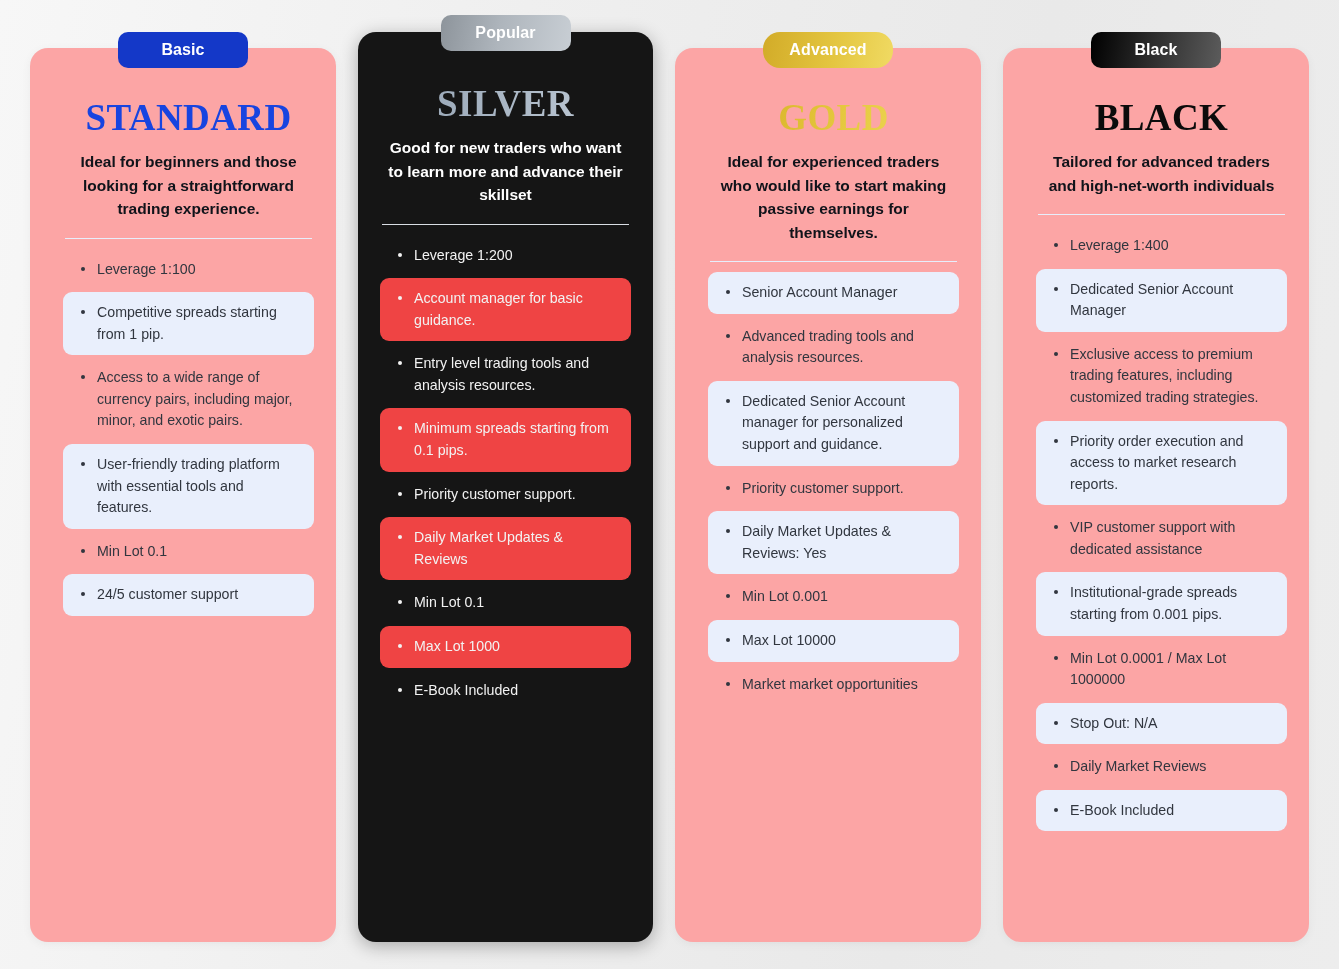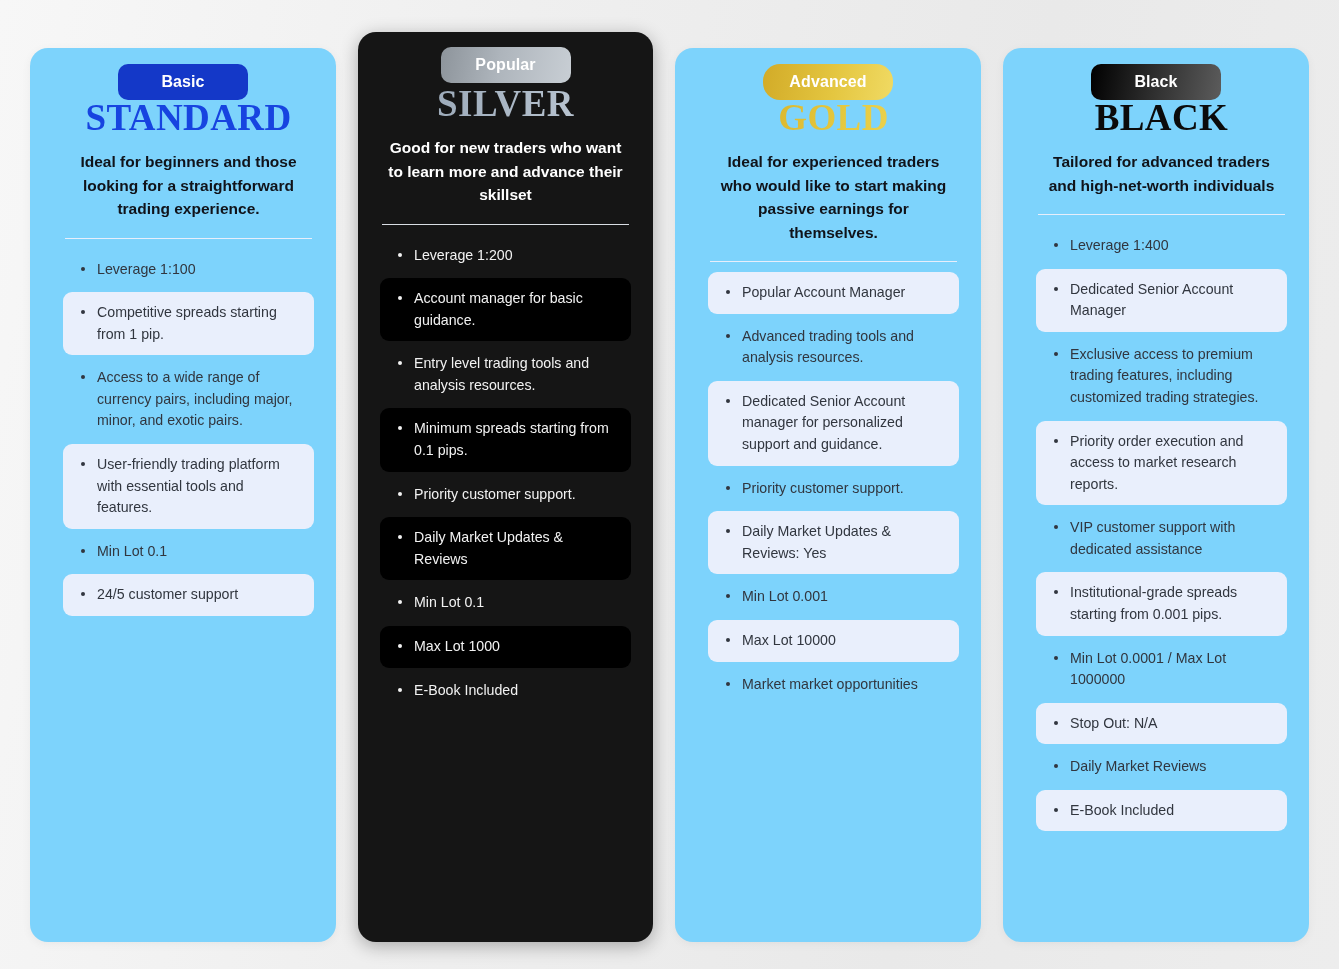--- a/index.html
+++ b/index.html
@@ -29,21 +29,21 @@
   
   .plan-card {
     position: relative;
     flex: 1 1 0;
     border-radius: 18px;
     padding: 46px 22px 18px 22px;
     min-width: 0;
   }
 
   .plan-card.light {
-    background: #7dd3fc;
+    background: #fca5a5;
     margin-top: 16px;
     height: 894px;
     box-shadow: 0 2px 10px rgba(0,0,0,.05);
     padding-left: 33px;
   }
 
   .plan-card.dark {
     background: #151515;
     margin-top: 0;
     height: 910px;
@@ -58,21 +58,20 @@
     left: 50%;
     transform: translateX(-50%);
     min-width: 130px;
     padding: 9px 26px;
     border-radius: 10px;
     font-size: 16px;
     font-weight: 700;
     text-align: center;
     letter-spacing: .1px;
     white-space: nowrap;
-    margin-top: 32px;
   }
   .plan-card.dark .plan-badge { top: -17px; }
 
   .badge-basic    { background: #1438c8; color: #ffffff; }
   .badge-popular  { background: linear-gradient(100deg, #8d949b 0%, #aeb5bc 45%, #c8ced4 100%); color: #ffffff; }
   .badge-advanced { background: linear-gradient(100deg, #d2ab28 0%, #e4c640 55%, #f0da63 100%); color: #ffffff; border-radius: 17px; }
   .badge-black    { background: linear-gradient(100deg, #000000 0%, #2b2b2b 45%, #5c5c5c 100%); color: #ffffff; }
 
   
   .plan-title {
@@ -140,21 +139,21 @@
     position: absolute;
     left: 18px;
     top: 18px;
     width: 4px;
     height: 4px;
     border-radius: 50%;
     background: currentColor;
   }
 
   .plan-card.light .feature-item.alt { background: #e9effc; }
-  .plan-card.dark  .feature-item.alt { background: #000000; }
+  .plan-card.dark  .feature-item.alt { background: #ef4444; }
 </style>
 </head>
 <body>
 
 <div class="plans-wrap">
 
   <div class="plan-card light">
     <div class="plan-badge badge-basic">Basic</div>
     <div class="plan-title title-standard">STANDARD</div>
     <div class="plan-desc">Ideal for beginners and those looking for a straightforward trading experience.</div>
@@ -186,21 +185,21 @@
       <li class="feature-item">E-Book Included</li>
     </ul>
   </div>
 
   <div class="plan-card light">
     <div class="plan-badge badge-advanced">Advanced</div>
     <div class="plan-title title-gold">GOLD</div>
     <div class="plan-desc">Ideal for experienced traders who would like to start making passive earnings for themselves.</div>
     <hr class="plan-divider">
     <ul class="feature-list">
-      <li class="feature-item alt">Popular Account Manager</li>
+      <li class="feature-item alt">Senior Account Manager</li>
       <li class="feature-item">Advanced trading tools and analysis resources.</li>
       <li class="feature-item alt">Dedicated Senior Account manager for personalized support and guidance.</li>
       <li class="feature-item">Priority customer support.</li>
       <li class="feature-item alt">Daily Market Updates &amp; Reviews: Yes</li>
       <li class="feature-item">Min Lot 0.001</li>
       <li class="feature-item alt">Max Lot 10000</li>
       <li class="feature-item">Market market opportunities</li>
     </ul>
   </div>
 

